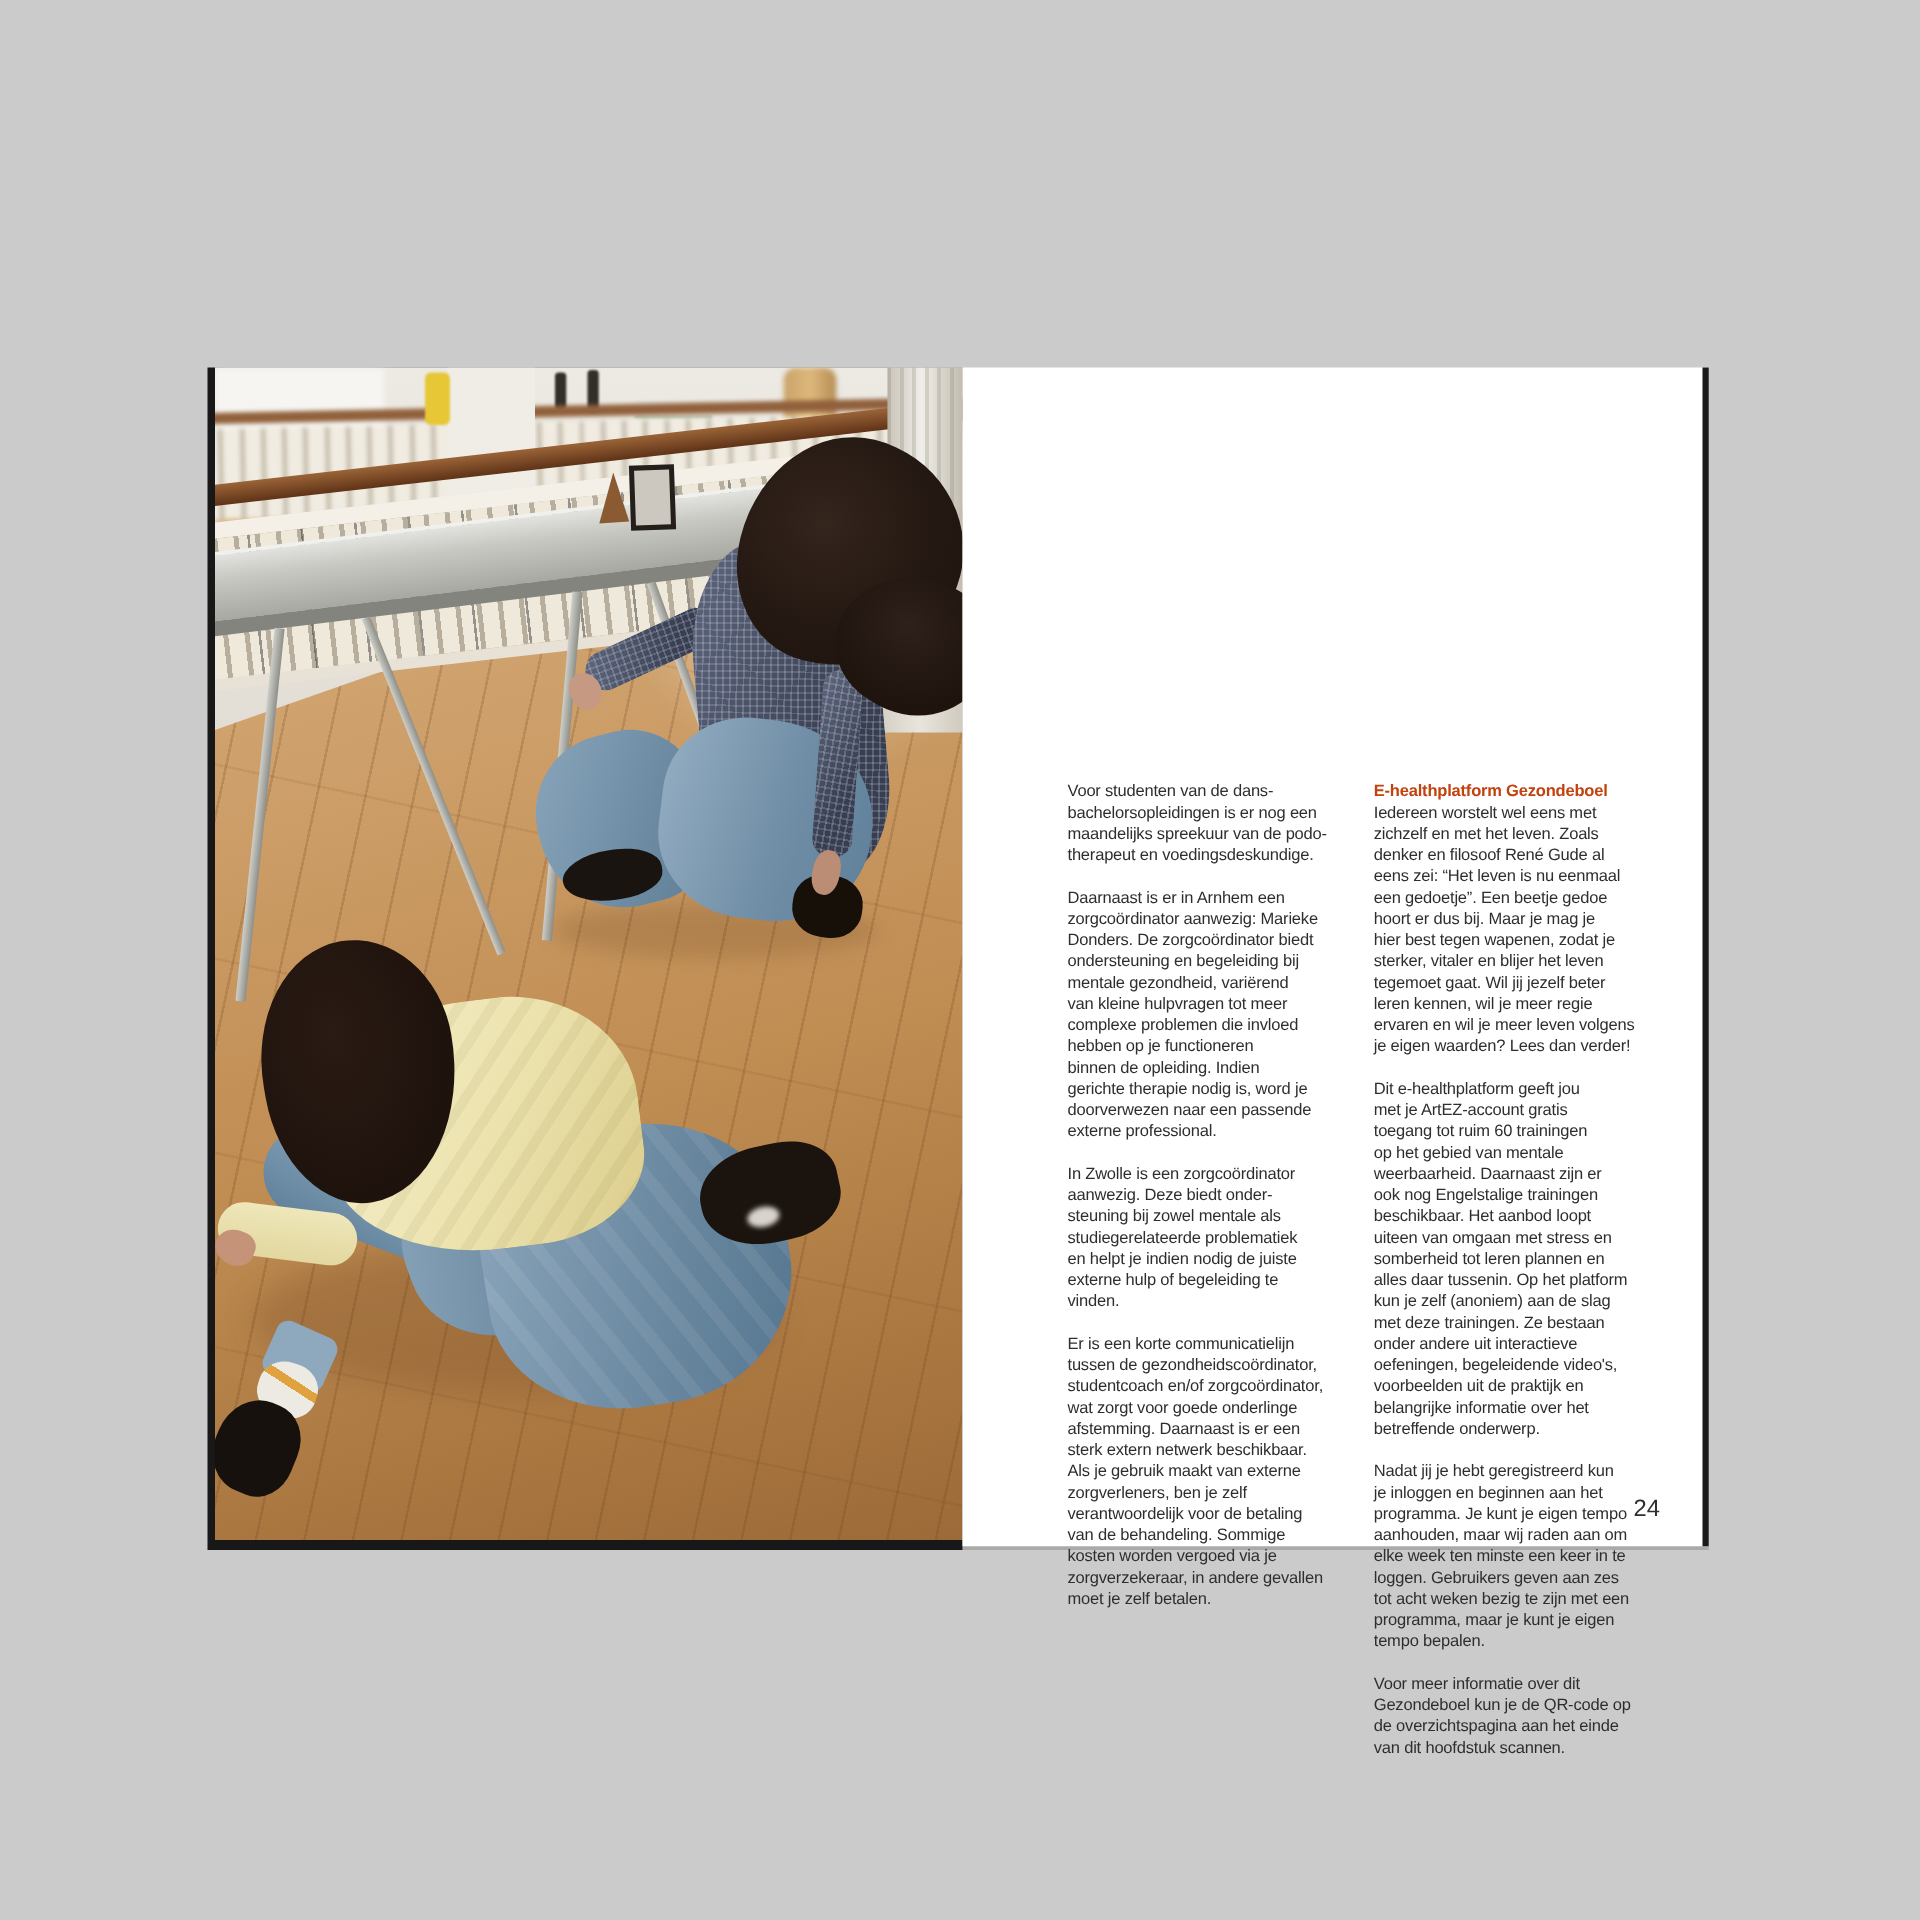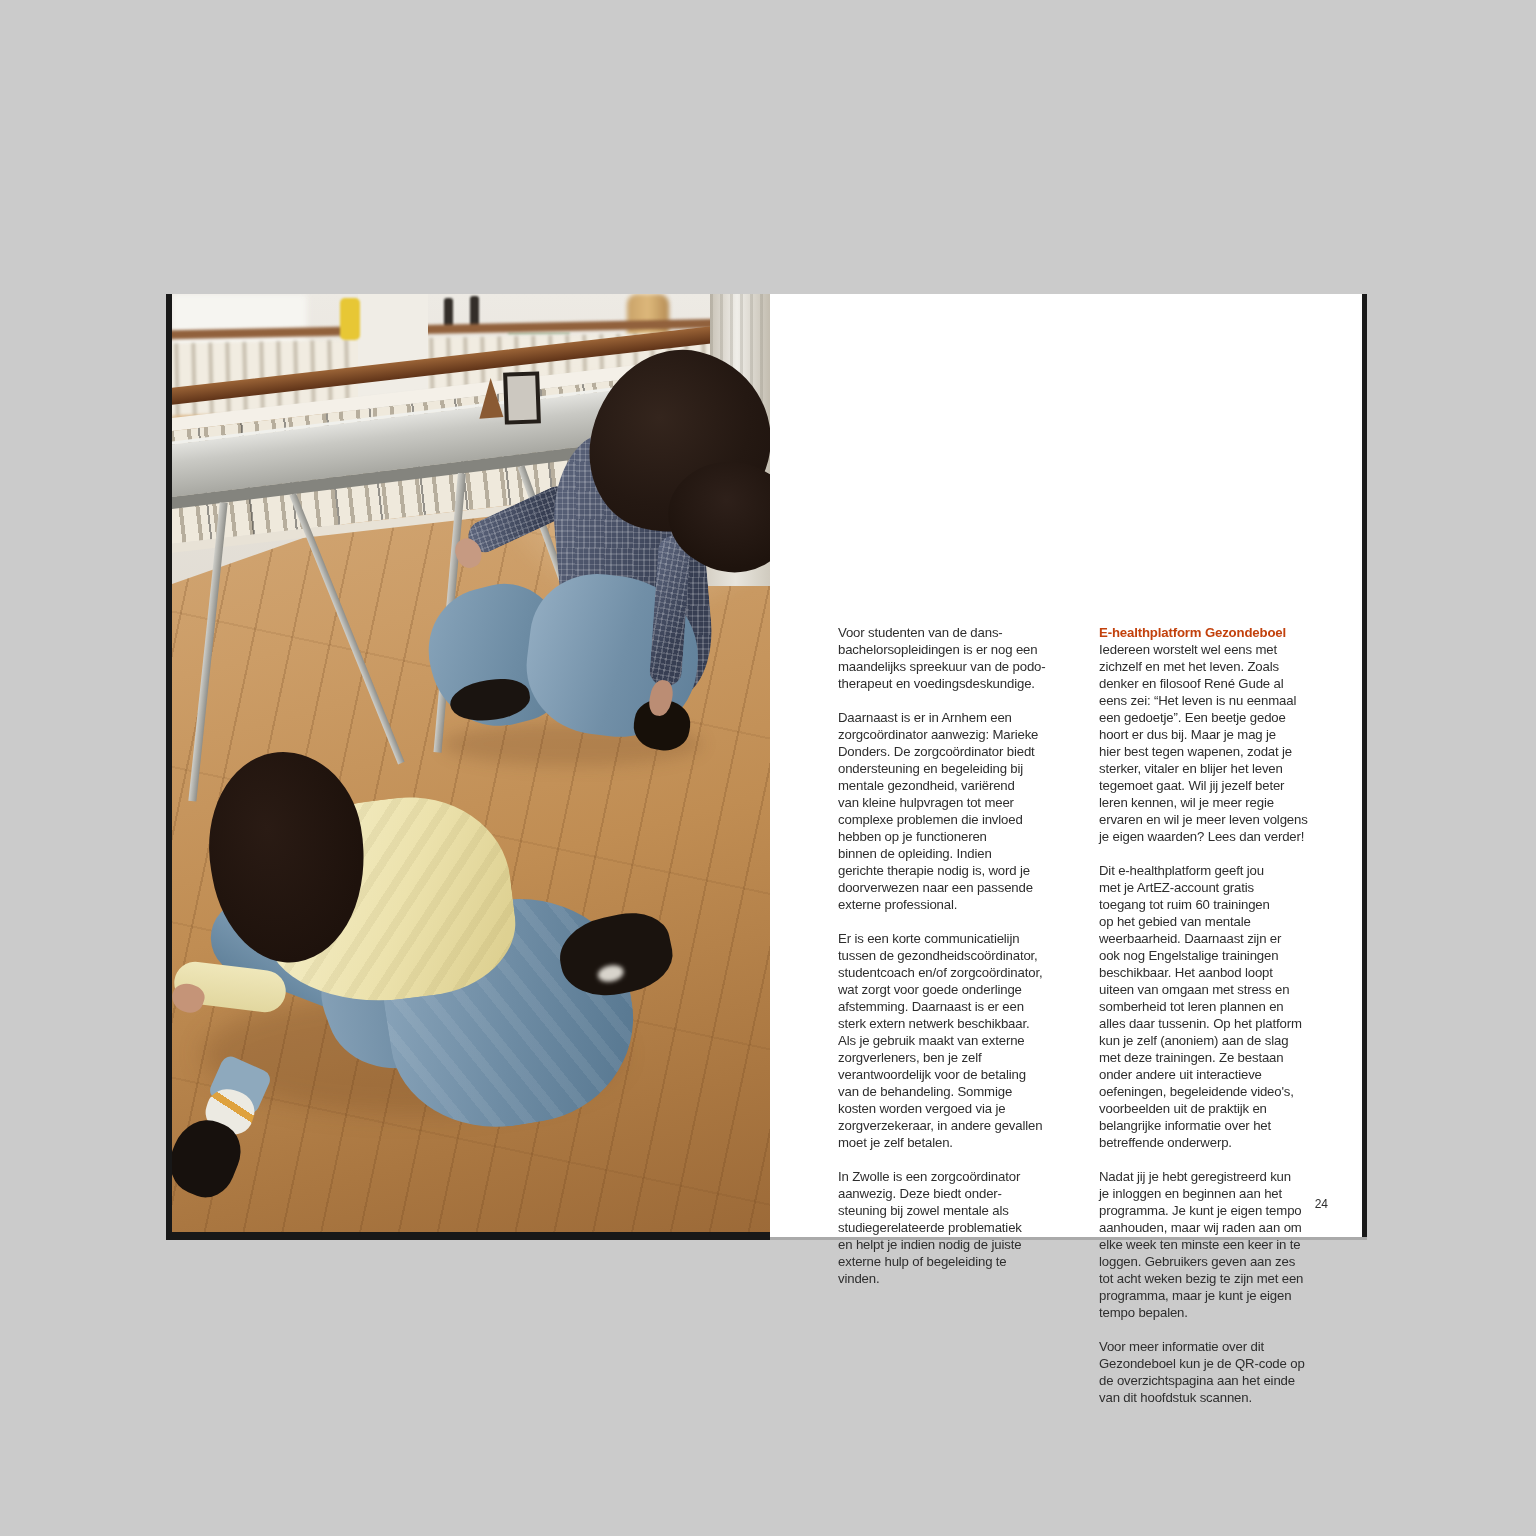--- a/index.html
+++ b/index.html
@@ -20,26 +20,26 @@
   .right-page{
     position:absolute;left:770px;top:294px;width:592px;height:943px;
     background:#ffffff;border-right:5px solid #1a1a1a;
     box-shadow:0 3px 0 rgba(0,0,0,.16);
   }
   
   .col{
     position:absolute;top:330px;width:262px;
     font-size:13.2px;line-height:17px;letter-spacing:-0.15px;color:#2e2e2e;
   }
-  .col-left{left:68px;}
+  .col-left{left:84px;}
   .col-right{left:329px;}
   .col p{margin:0 0 17px 0;white-space:pre;}
   .heading{font-weight:bold;color:#c2410c;white-space:pre;}
   .page-number{
-    position:absolute;right:34px;top:903px;font-size:12px;color:#2e2e2e;
+    position:absolute;right:34px;top:903px;font-size:19px;color:#2e2e2e;
   }
   
   .photo *{position:absolute;}
   .wall{left:0;top:0;width:598px;height:320px;background:linear-gradient(#edeae4,#e1dcd3);}
   .window-light{left:0;top:0;width:135px;height:100px;background:#f6f5f1;filter:blur(3px);}
   .far-floor{left:0;top:96px;width:330px;height:58px;background:#dcb98c;filter:blur(3px);}
   .wall-text{left:336px;top:28px;width:62px;height:78px;
     background:repeating-linear-gradient(#0000 0 10px,rgba(118,156,112,.55) 10px 13px);
     filter:blur(1px);opacity:.8;}
   .statue{left:455px;top:0;width:42px;height:74px;filter:blur(2px);
@@ -262,40 +262,40 @@
 Donders. De zorgcoördinator biedt
 ondersteuning en begeleiding bij
 mentale gezondheid, variërend
 van kleine hulpvragen tot meer
 complexe problemen die invloed
 hebben op je functioneren
 binnen de opleiding. Indien
 gerichte therapie nodig is, word je
 doorverwezen naar een passende
 externe professional.</p>
+      <p>In Zwolle is een zorgcoördinator
+aanwezig. Deze biedt onder-
+steuning bij zowel mentale als
+studiegerelateerde problematiek
+en helpt je indien nodig de juiste
+externe hulp of begeleiding te
+vinden.</p>
       <p>Er is een korte communicatielijn
 tussen de gezondheidscoördinator,
 studentcoach en/of zorgcoördinator,
 wat zorgt voor goede onderlinge
 afstemming. Daarnaast is er een
 sterk extern netwerk beschikbaar.
 Als je gebruik maakt van externe
 zorgverleners, ben je zelf
 verantwoordelijk voor de betaling
 van de behandeling. Sommige
 kosten worden vergoed via je
 zorgverzekeraar, in andere gevallen
 moet je zelf betalen.</p>
-      <p>In Zwolle is een zorgcoördinator
-aanwezig. Deze biedt onder-
-steuning bij zowel mentale als
-studiegerelateerde problematiek
-en helpt je indien nodig de juiste
-externe hulp of begeleiding te
-vinden.</p>
     </div>
     <div class="col col-right">
       <div class="heading">E-healthplatform Gezondeboel</div>
       <p>Iedereen worstelt wel eens met
 zichzelf en met het leven. Zoals
 denker en filosoof René Gude al
 eens zei: “Het leven is nu eenmaal
 een gedoetje”. Een beetje gedoe
 hoort er dus bij. Maar je mag je
 hier best tegen wapenen, zodat je

